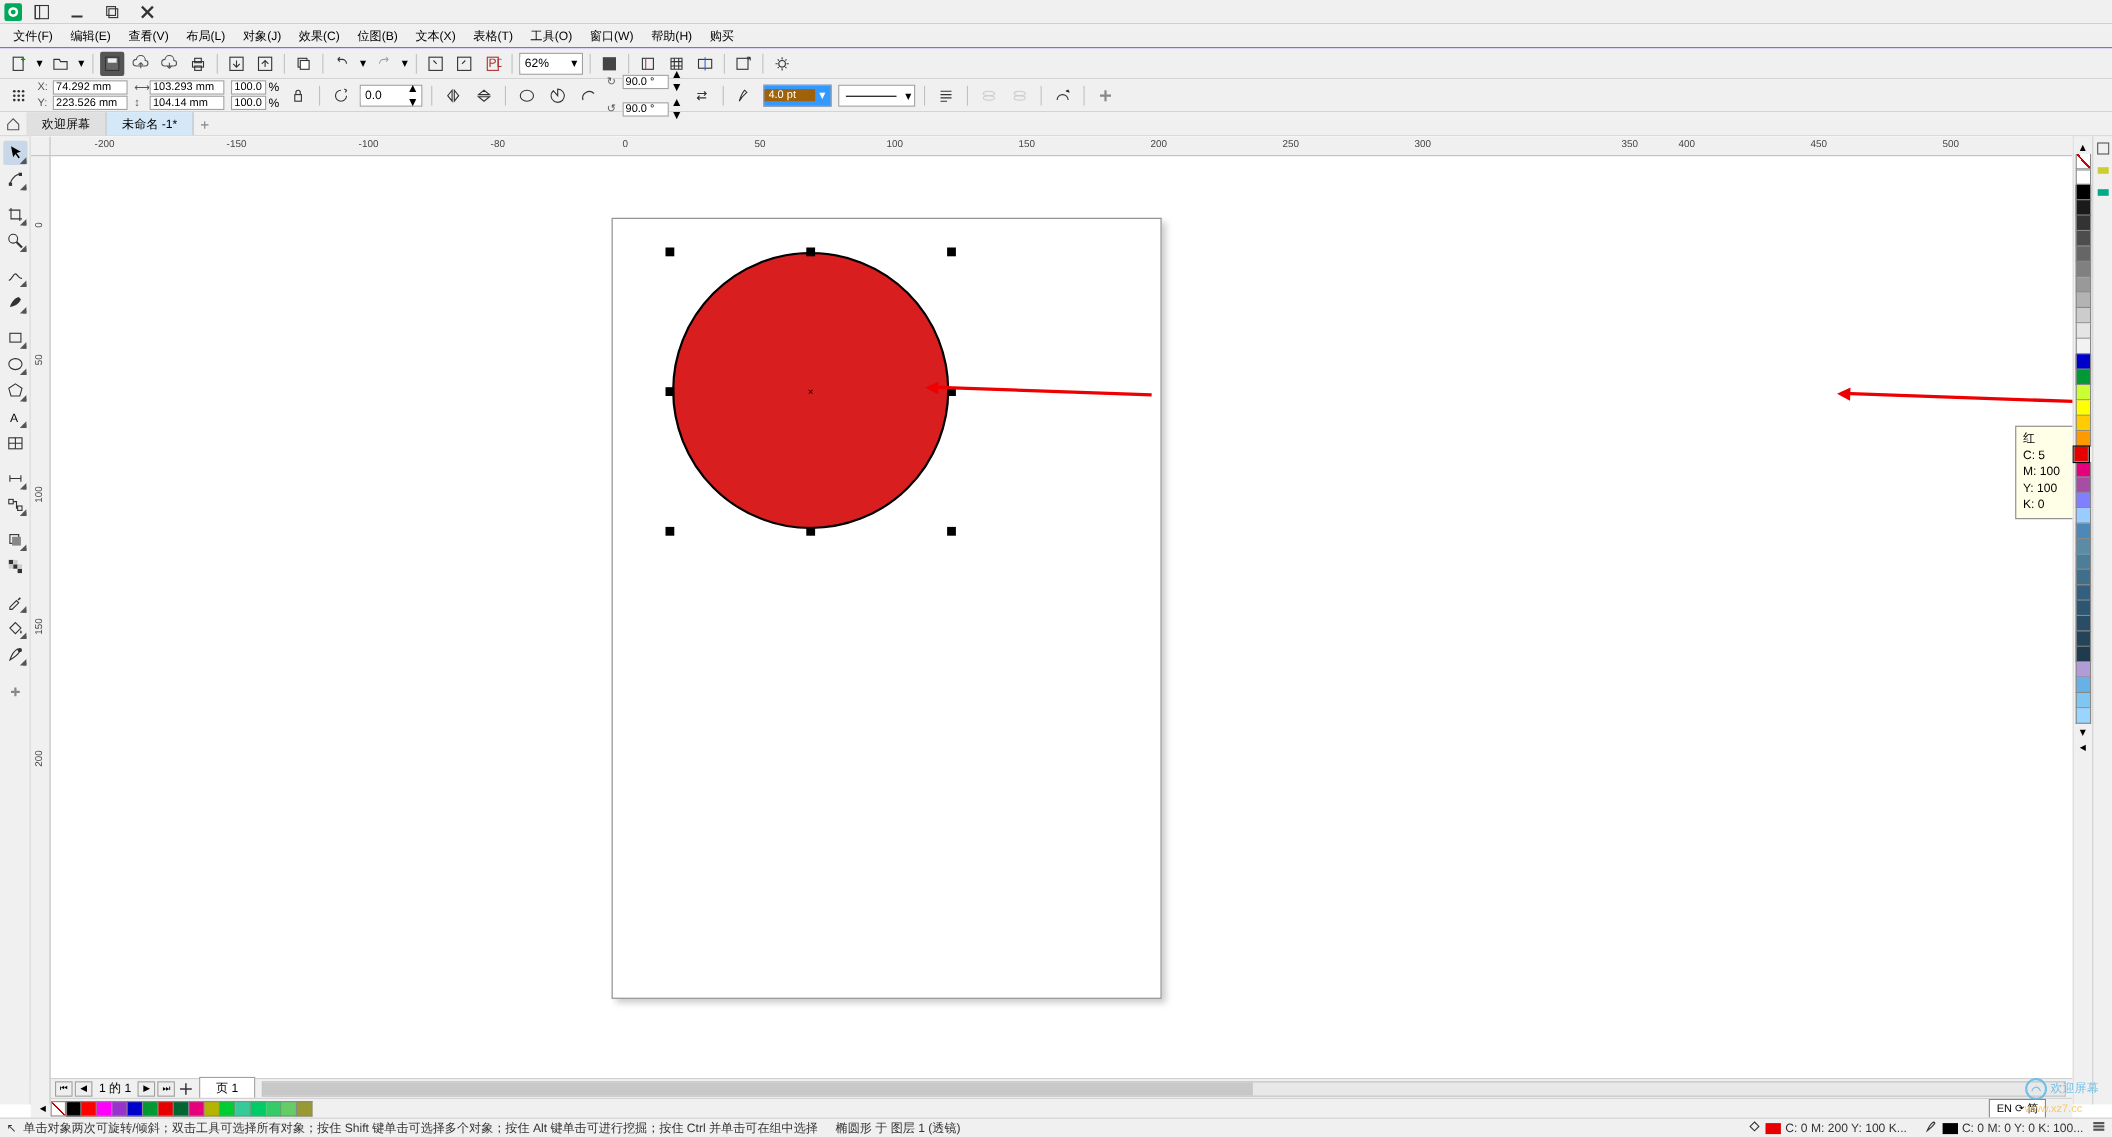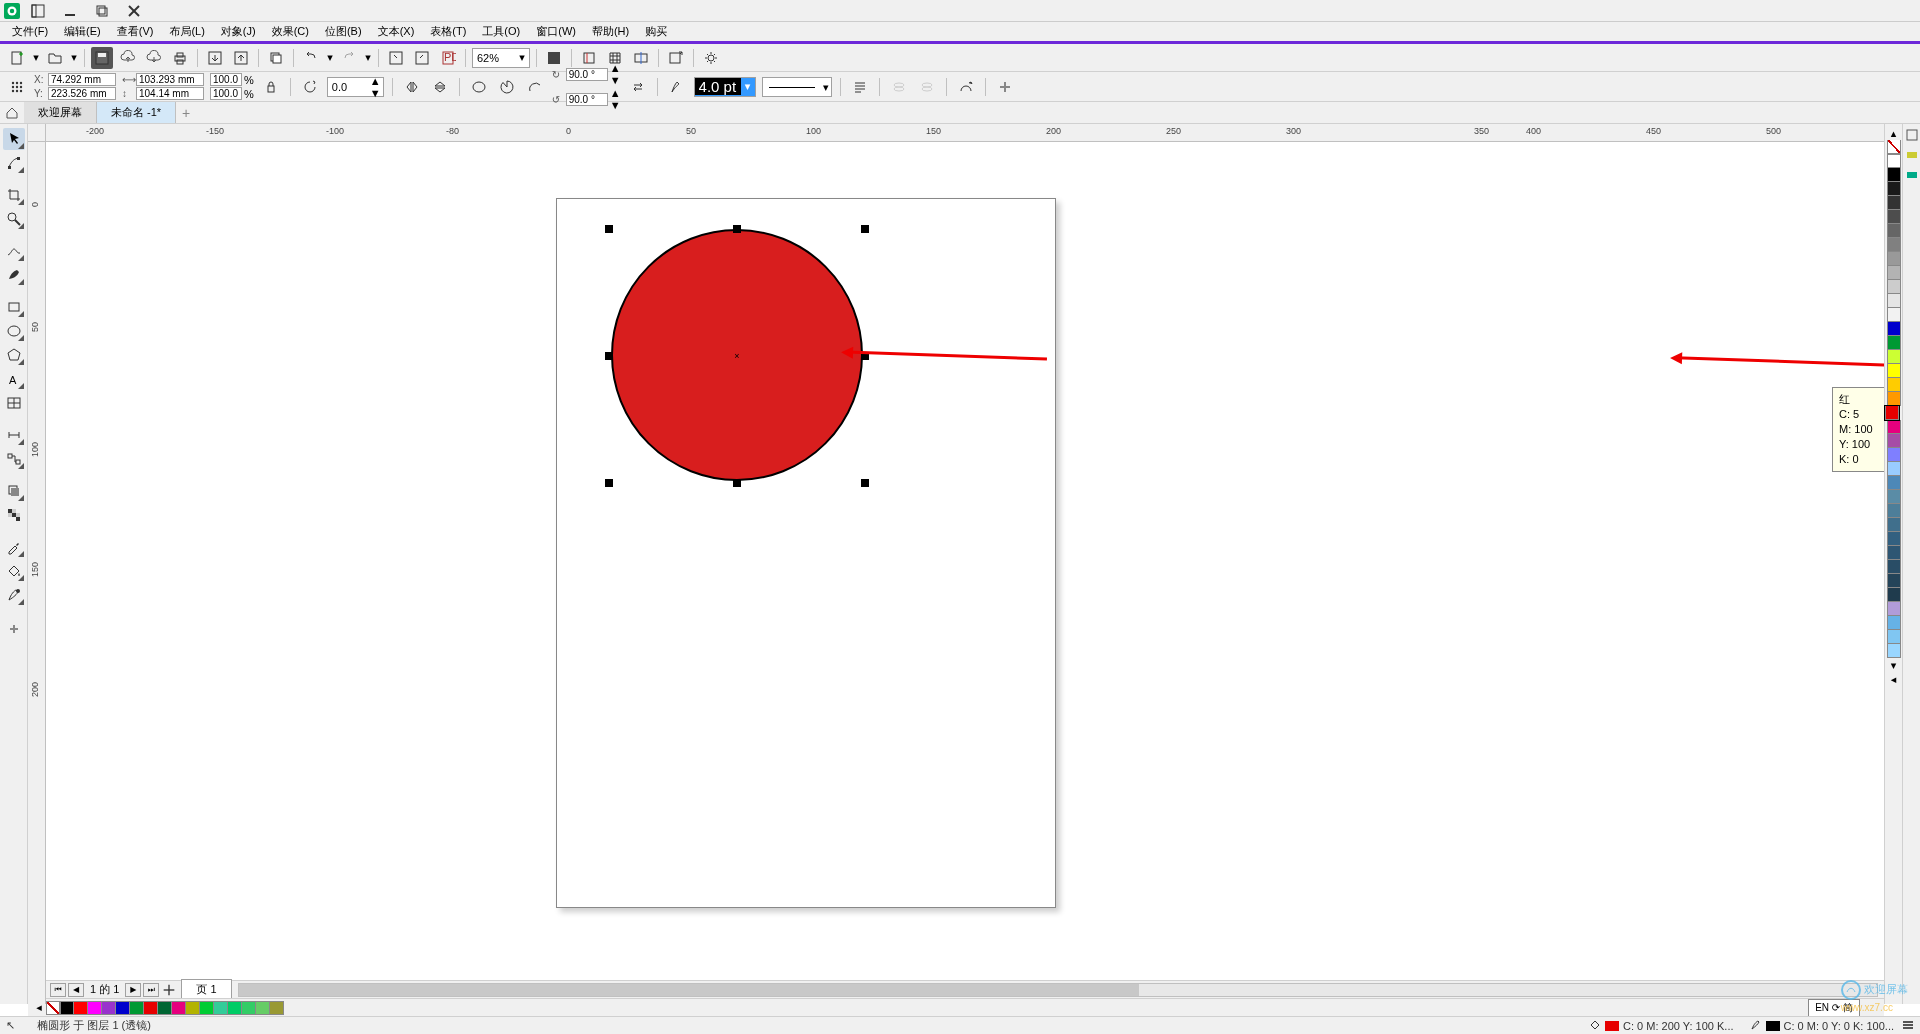--- a/index.html
+++ b/index.html
@@ -6,21 +6,21 @@
 body { background: #fff; overflow: hidden; width: 1920px; height: 1034px; position: relative; }
 
 .title-bar { height: 22px; background: #f0f0f0; display: flex; align-items: center; padding: 0 4px; border-bottom: 1px solid #ccc; }
 .title-bar .app-icon { width: 16px; height: 16px; background: #00a859; border-radius: 2px; margin-right: 6px; display: flex; align-items: center; justify-content: center; }
 .title-bar .app-icon svg { width: 12px; height: 12px; }
 .title-bar .title-text { flex: 1; color: #000; }
 .title-bar .win-btns { display: flex; gap: 8px; }
 .title-bar .win-btn { width: 24px; height: 18px; display: flex; align-items: center; justify-content: center; cursor: pointer; }
 .title-bar .win-btn svg { width: 14px; height: 14px; }
 
-.menu-bar { height: 22px; background: #f0f0f0; display: flex; align-items: center; padding: 0 6px; gap: 4px; border-bottom: 3px solid #6d28d9; }
+.menu-bar { height: 22px; background: #f0f0f0; display: flex; align-items: center; padding: 0 6px; gap: 4px; border-bottom: 1px solid #6d28d9; }
 .menu-bar .menu-item { padding: 2px 6px; cursor: pointer; color: #000; }
 
 .toolbar1 { height: 28px; background: #f0f0f0; display: flex; align-items: center; padding: 0 6px; gap: 4px; border-bottom: 1px solid #d0d0d0; }
 .tb-btn { width: 22px; height: 22px; display: flex; align-items: center; justify-content: center; cursor: pointer; border-radius: 2px; }
 .tb-btn.disabled { opacity: 0.4; cursor: default; }
 .tb-btn svg { width: 16px; height: 16px; }
 .tb-sep { width: 1px; height: 18px; background: #c0c0c0; margin: 0 2px; }
 .tb-dropdown-arrow { width: 8px; height: 22px; display: flex; align-items: center; justify-content: center; cursor: pointer; }
 .zoom-box { display: flex; align-items: center; border: 1px solid #a0a0a0; background: #fff; height: 20px; }
 .zoom-box input { border: none; width: 42px; padding: 0 4px; font-size: 11px; outline: none; }
@@ -28,21 +28,21 @@
 
 .toolbar2 { height: 30px; background: #f0f0f0; display: flex; align-items: center; padding: 0 6px; gap: 6px; border-bottom: 1px solid #d0d0d0; }
 .coord-box { display: flex; flex-direction: column; gap: 1px; }
 .coord-row { display: flex; align-items: center; gap: 2px; font-size: 10px; }
 .coord-row input { width: 68px; height: 13px; border: 1px solid #a0a0a0; font-size: 10px; padding: 0 2px; }
 .coord-label { width: 12px; color: #555; font-size: 10px; }
 .scale-box input { width: 32px; height: 13px; border: 1px solid #a0a0a0; font-size: 10px; padding: 0 2px; }
 .rot-input { display: flex; align-items: center; border: 1px solid #a0a0a0; background: #fff; height: 20px; }
 .rot-input input { border: none; width: 40px; padding: 0 4px; font-size: 11px; outline: none; }
 .stroke-input { display: flex; align-items: center; border: 1px solid #a0a0a0; background: #3399ff; height: 20px; }
-.stroke-input input { border: none; width: 46px; padding: 0 4px; font-size: 15px; outline: none; background: #000000; color: #fff; }
+.stroke-input input { border: none; width: 46px; padding: 0 4px; font-size: 10px; outline: none; background: #a16207; color: #fff; }
 .line-style-box { width: 70px; height: 20px; border: 1px solid #a0a0a0; background: #fff; position: relative; }
 .line-style-box::after { content:""; position:absolute; left:6px; right:16px; top:50%; height:1px; background:#000; }
 
 .doc-tabs { height: 22px; background: #f0f0f0; display: flex; align-items: center; border-bottom: 1px solid #d0d0d0; }
 .doc-tabs .home-icon { width: 24px; display: flex; justify-content: center; align-items: center; }
 .doc-tab { padding: 3px 14px; background: #e0e0e0; border-right: 1px solid #c0c0c0; cursor: pointer; font-size: 11px; }
 .doc-tab.active { background: #d4e8f8; }
 .doc-tab-add { width: 20px; text-align: center; cursor: pointer; color: #888; font-size: 14px; }
 
 .workspace { position: relative; display: flex; height: 880px; }
@@ -773,20 +773,21 @@
       <div class="color-sw-h" style="background: rgb(0, 204, 102);"></div>
       <div class="color-sw-h" style="background: rgb(51, 204, 102);"></div>
       <div class="color-sw-h" style="background: rgb(102, 204, 102);"></div>
       <div class="color-sw-h" style="background: rgb(153, 153, 51);"></div>
     </div>
   <div class="lang-badge">EN ⟳ 简</div>
 </div>
 
 <div class="status-bar">
   <span style="margin-right:6px;">↖</span>
+  <span>单击对象两次可旋转/倾斜；双击工具可选择所有对象；按住 Shift 键单击可选择多个对象；按住 Alt 键单击可进行挖掘；按住 Ctrl 并单击可在组中选择</span>
   <span class="sep-txt"></span>
   <span>椭圆形 于 图层 1 (透镜)</span>
   <span class="flex-fill"></span>
   <span><svg width="12" height="12" viewBox="0 0 12 12">
         <path d="M6 2l4 4-4 4-4-4z" fill="none" stroke="#333"></path>
       </svg></span>
   <span class="fill-indicator" style="background:#e60000;"></span>
   <span>C: 0 M: 200 Y: 100 K...</span>
   <span class="sep-txt"></span>
   <span><svg width="12" height="12" viewBox="0 0 12 12">

